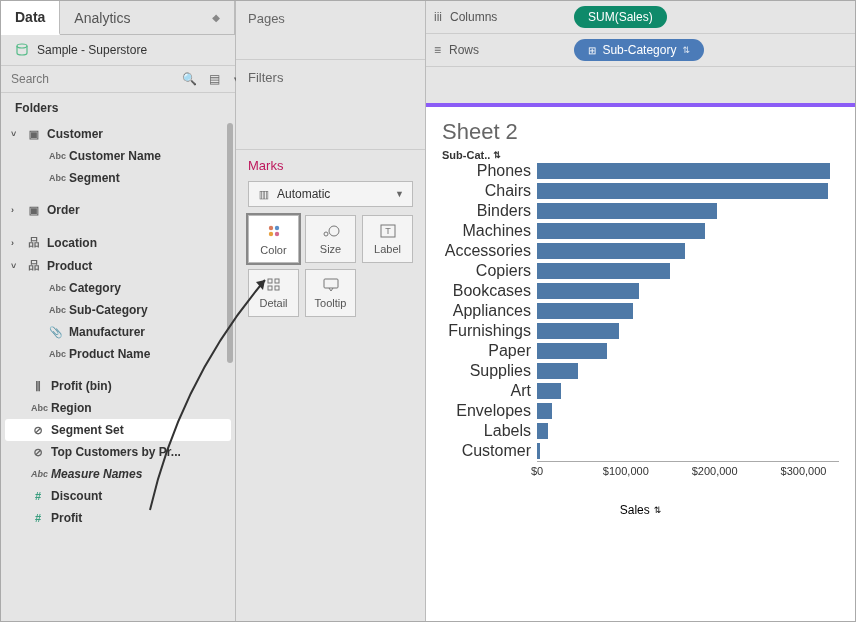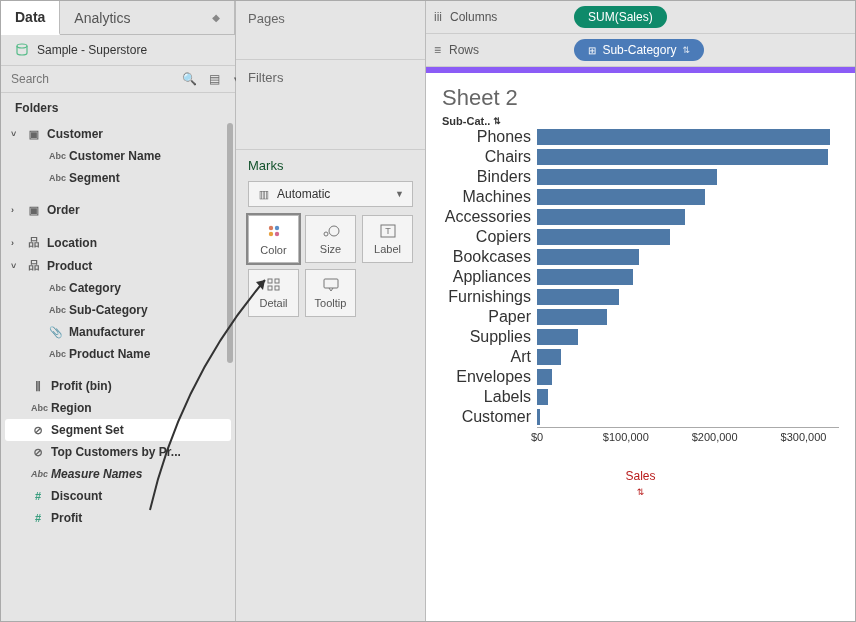--- a/index.html
+++ b/index.html
@@ -30,50 +30,50 @@
   .indent2 { padding-left: 44px; }
   .chev { width:10px; font-size:9px; color:#555; }
   .ficon { width:14px; text-align:center; color:#666; font-size:11px; }
   .ficon.num { color:#3b9e7f; }
 
   
   .mid-panel { width: 190px; background:#e5e5e5; border-right:1px solid #bbb; display:flex; flex-direction:column; gap:0; }
   .shelf { border-bottom:1px solid #ccc; padding:10px 12px; color:#555; }
   .shelf-title { font-size:13px; color:#666; }
   .marks-card { padding:8px 12px; }
-  .marks-title { font-size:13px; color:#14532d; margin-bottom:8px; }
+  .marks-title { font-size:13px; color:#be185d; margin-bottom:8px; }
   .marks-type { display:flex; align-items:center; justify-content:space-between; background:#f4f4f4; border:1px solid #bbb; padding:5px 8px; margin-bottom:8px; cursor:pointer; }
   .marks-grid { display:grid; grid-template-columns: repeat(3, 1fr); gap:6px; }
   .marks-btn { background:#f4f4f4; border:1px solid #bbb; height:48px; display:flex; flex-direction:column; align-items:center; justify-content:center; gap:3px; cursor:pointer; font-size:11px; color:#555;}
   .marks-btn.highlight { background:#fff; outline:2px solid #888; outline-offset:0; }
   .mbi { font-size:15px; line-height:1; }
 
   
   .right-panel { flex:1; background:#e5e5e5; display:flex; flex-direction:column; }
   .shelves-top { border-bottom:1px solid #ccc; }
   .row-shelf { display:flex; align-items:center; padding:5px 8px; gap:10px; border-bottom:1px solid #ccc; }
   .row-shelf:last-child { border-bottom:none; }
   .shelf-label { width:130px; display:flex; align-items:center; gap:8px; color:#555; }
   .shelf-label .sicon { color:#666; font-size:12px; }
   .pill { padding:4px 14px; border-radius:14px; color:#fff; font-size:12px; display:flex; align-items:center; gap:6px; }
   .pill.green { background:#0f8a6a; }
   .pill.blue { background:#4b7bb8; }
   .pill .pmenu { font-size:9px; opacity:.8; }
-  .sheet { background:#fff; flex:1; padding:12px 16px 8px 16px; position:relative; border-top:6px solid #8b5cf6; }
+  .sheet { background:#fff; flex:1; padding:12px 16px 8px 16px; position:relative; border-top:4px solid #8b5cf6;margin-top:36px; }
   .sheet-title { font-size:22px; color:#666; font-weight:400; margin-bottom:4px; }
   .dim-header { font-size:11px; font-weight:600; color:#333; display:flex; align-items:center; gap:3px; }
   .chart-area { display:flex; flex-direction:column; }
   .bar-row { display:flex; align-items:center; height:20px; }
   .bar-label { width:95px; text-align:right; padding-right:6px; font-size:16px; color:#333; }
   .bar-track { flex:1; position:relative; height:16px; }
   .bar { position:absolute; left:0; top:0; bottom:0; background:#4e79a7; }
   .axis { display:flex; margin-left:95px; border-top:1px solid #aaa; padding-top:3px; }
   .axis-tick { flex:0 0 auto; font-size:11px; color:#333; text-align:center; position:absolute; transform:translateX(-50%); }
   .axis-container { position:relative; height:16px; flex:1; }
-  .axis-title { text-align:center; margin-top:22px; font-size:12px; color:#b91c1c; display:flex; justify-content:center; align-items:center; gap:4px;flex-direction:column; }
+  .axis-title { text-align:center; margin-top:22px; font-size:12px; color:#000000; display:flex; justify-content:center; align-items:center; gap:4px; }
 
   
   .arrow-svg { position:absolute; left:130px; top:250px; width:200px; height:280px; pointer-events:none; z-index:50; }
 </style>
 </head>
 <body>
 
 <div class="app">
 
   <div class="left-panel">

